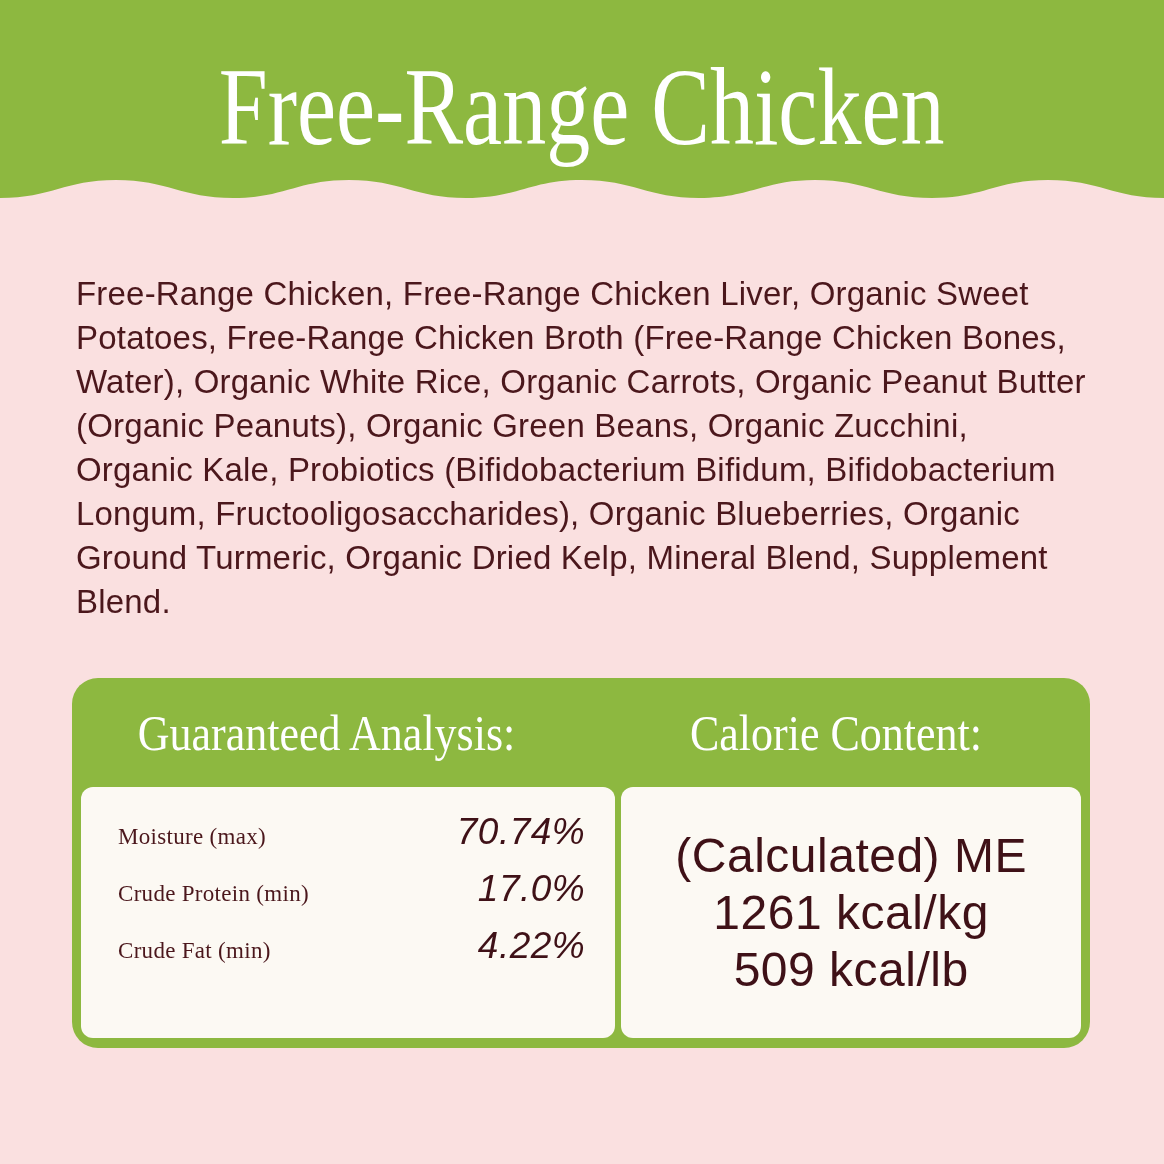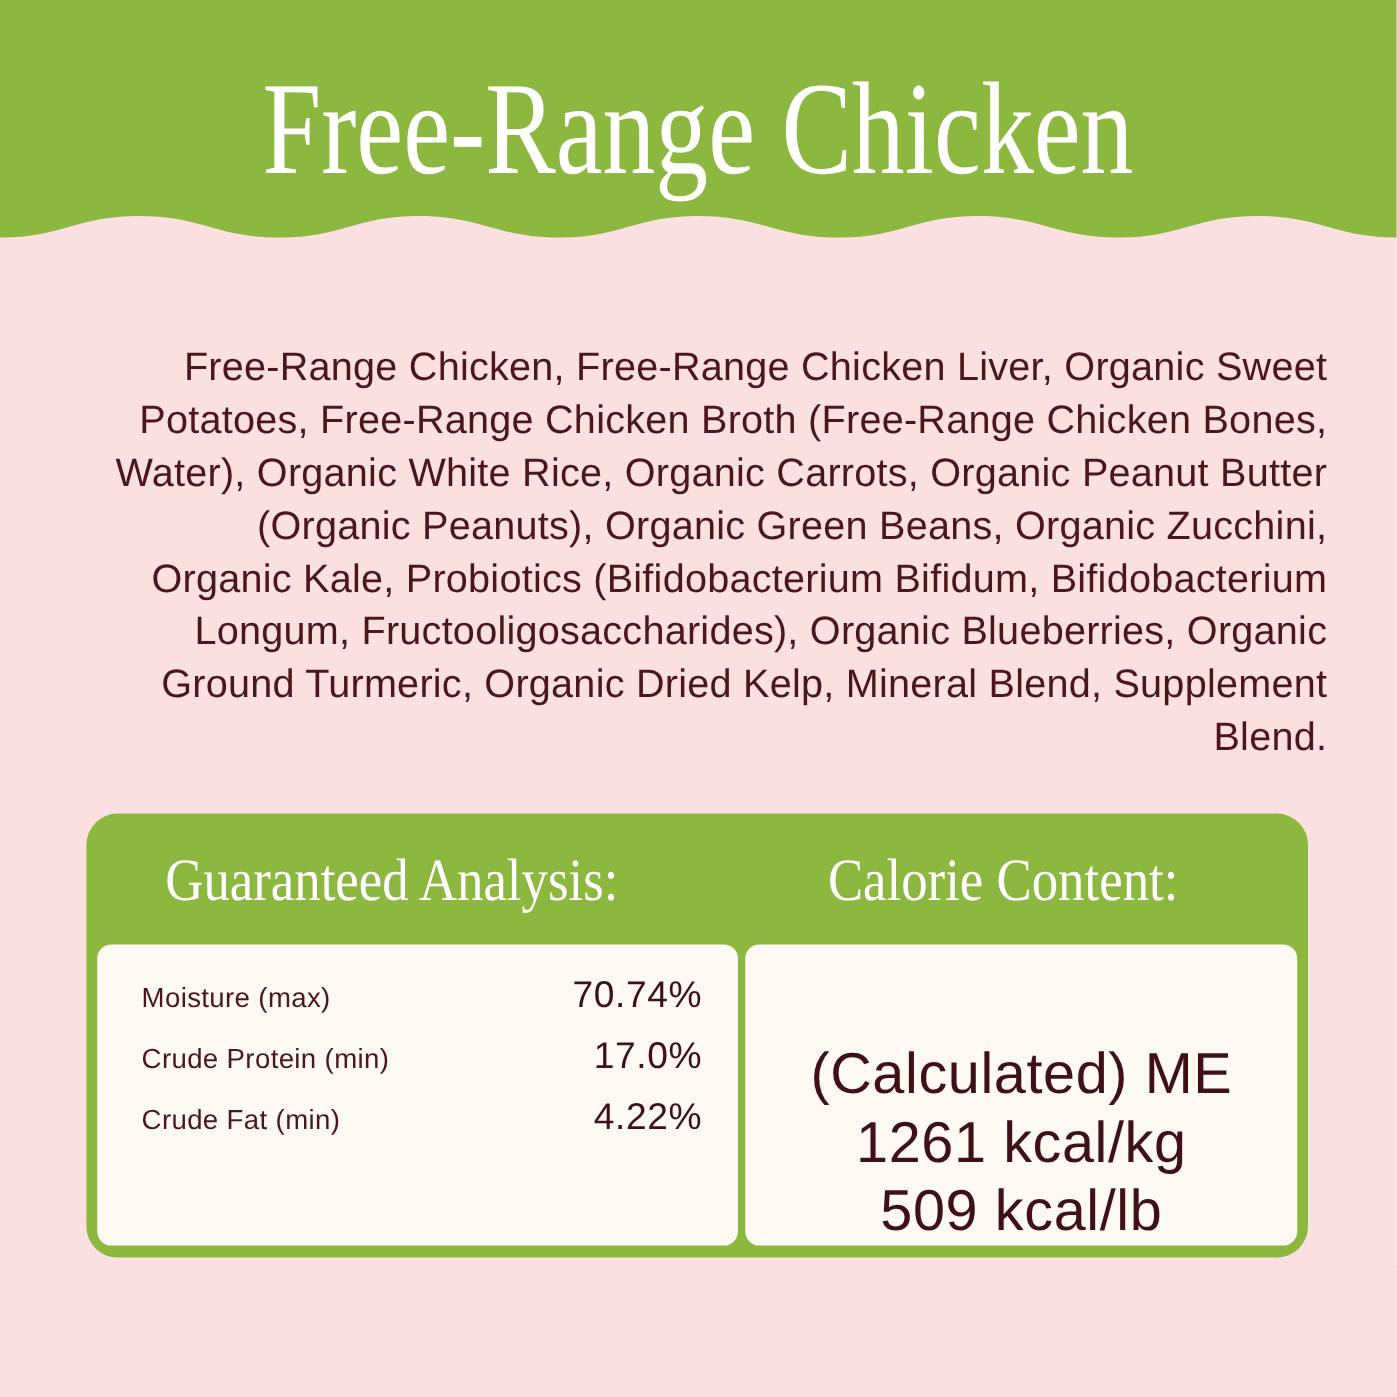--- a/index.html
+++ b/index.html
@@ -40,22 +40,21 @@
 
   
   .ingredients {
     position: absolute;
     top: 268px; left: 72px;
     width: 1018px;
     font-size: 33px;
     line-height: 44px;
     letter-spacing: 0.2px;
     color: var(--maroon, #4B171C);
-    margin: 16px;
-    text-align: right;
+    margin: 4px;
   }
 
   
   .analysis-card {
     position: absolute;
     top: 678px; left: 72px;
     width: 1018px; height: 370px;
     background: var(--green, #8DB840);
     border-radius: 26px;
     box-sizing: border-box;
@@ -98,30 +97,32 @@
   }
   .analysis-row {
     display: flex;
     justify-content: space-between;
     align-items: baseline;
   }
   .analysis-label {
     font-size: 23px;
     color: var(--maroon, #4B171C);
     letter-spacing: 0.3px;
+    font-family: Liberation Serif, serif;
   }
   .analysis-value {
-    font-size: 31px;
+    font-size: 37px;
     color: var(--maroon_dark, #3F1117);
     letter-spacing: 0.5px;
+    font-style: italic;
   }
   .panel-calorie {
     flex: 493;
     display: flex; flex-direction: column;
-    align-items: center; justify-content: flex-end;
+    align-items: center; justify-content: center;
     text-align: center;
   }
   .calorie-line {
     font-size: 48px;
     line-height: 57px;
     color: var(--maroon_dark, #3F1117);
     letter-spacing: 0.5px;
     white-space: nowrap;
   }
 </style>

